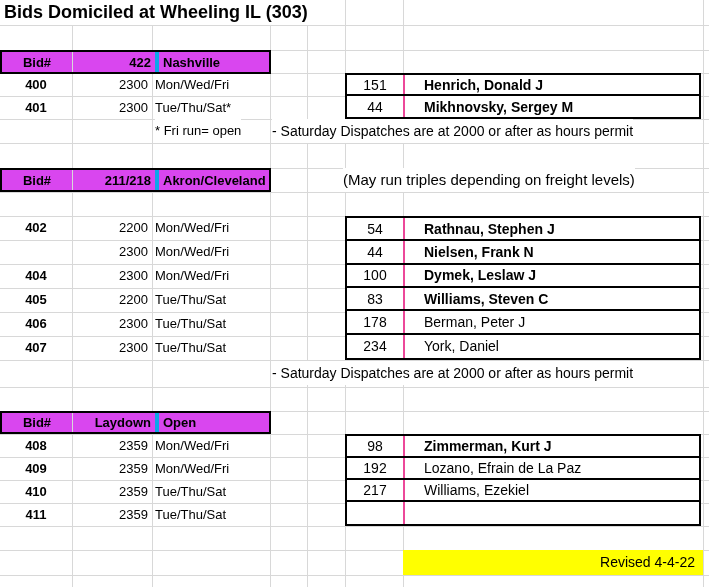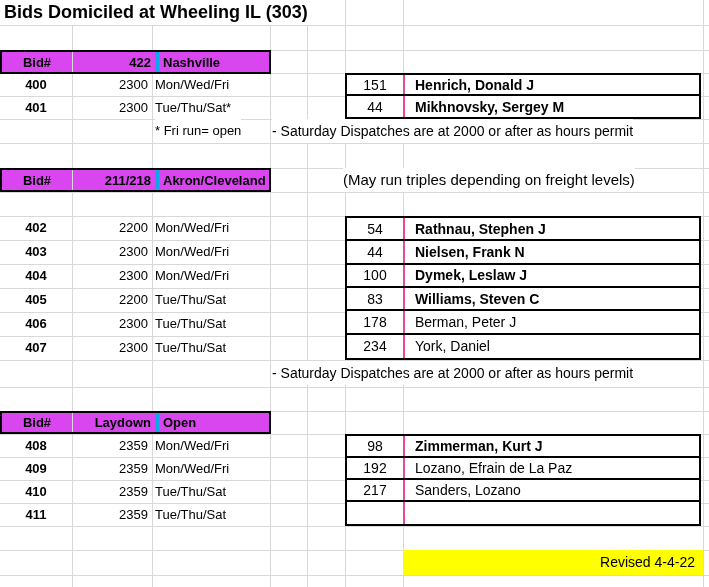--- a/index.html
+++ b/index.html
@@ -25,21 +25,21 @@
   .days{left:155px;width:114px;text-align:left;}
   .h23{height:23px;line-height:23px;}
   .h24{height:24px;line-height:24px;}
   
   .namebox{left:345px;width:356px;background:#fff;border:2px solid #000;box-sizing:border-box;
            display:grid;}
   .nrow{display:flex;border-bottom:2px solid #000;font-size:14px;min-height:0;}
   .nrow:last-child{border-bottom:none;}
   .sen{width:56px;border-right:2px solid #ec4899;display:flex;align-items:center;
        justify-content:center;}
-  .nm{flex:1;display:flex;align-items:center;padding-left:10px;white-space:nowrap;}
+  .nm{flex:1;display:flex;align-items:center;padding-left:19px;white-space:nowrap;}
   .b{font-weight:700;}
   
   .note{background:#fff;white-space:nowrap;}
   .fn-left{left:155px;font-size:13px;}
   .fn-right{left:272px;font-size:14px;}
   .annot{left:343px;font-size:15px;}
   .revised{left:403px;top:550px;width:300px;height:25px;line-height:25px;text-align:right;
            padding-right:8px;box-sizing:border-box;font-size:14px;background:#FFFF00;}
 </style>
 </head>
@@ -113,21 +113,20 @@
   <div class="abs hdrbox" style="top:168px;height:24px;">
     <div class="c1">Bid#</div>
     <div class="c2">211/218</div>
     <div class="c3">Akron/Cleveland</div>
   </div>
   <div class="abs note annot h24" style="top:168px;">(May run triples depending on freight levels)</div>
 
   <div class="abs bidnum h24" style="top:216px;">402</div>
   <div class="abs time h24" style="top:216px;">2200</div>
   <div class="abs days h24" style="top:216px;">Mon/Wed/Fri</div>
-  <div class="abs bidnum h24" style="top:240px;">403</div>
   <div class="abs time h24" style="top:240px;">2300</div>
   <div class="abs days h24" style="top:240px;">Mon/Wed/Fri</div>
   <div class="abs bidnum h24" style="top:264px;">404</div>
   <div class="abs time h24" style="top:264px;">2300</div>
   <div class="abs days h24" style="top:264px;">Mon/Wed/Fri</div>
   <div class="abs bidnum h24" style="top:288px;">405</div>
   <div class="abs time h24" style="top:288px;">2200</div>
   <div class="abs days h24" style="top:288px;">Tue/Thu/Sat</div>
   <div class="abs bidnum h24" style="top:312px;">406</div>
   <div class="abs time h24" style="top:312px;">2300</div>
@@ -188,21 +187,21 @@
     <div class="nrow">
       <div class="sen">98</div>
       <div class="nm b">Zimmerman, Kurt J</div>
     </div>
     <div class="nrow">
       <div class="sen">192</div>
       <div class="nm">Lozano, Efrain de La Paz</div>
     </div>
     <div class="nrow">
       <div class="sen">217</div>
-      <div class="nm">Sanders, Lozano</div>
+      <div class="nm">Williams, Ezekiel</div>
     </div>
     <div class="nrow">
       <div class="sen"></div>
       <div class="nm"></div>
     </div>
   </div>
 
   <div class="abs revised">Revised 4-4-22</div>
 
 </div>

